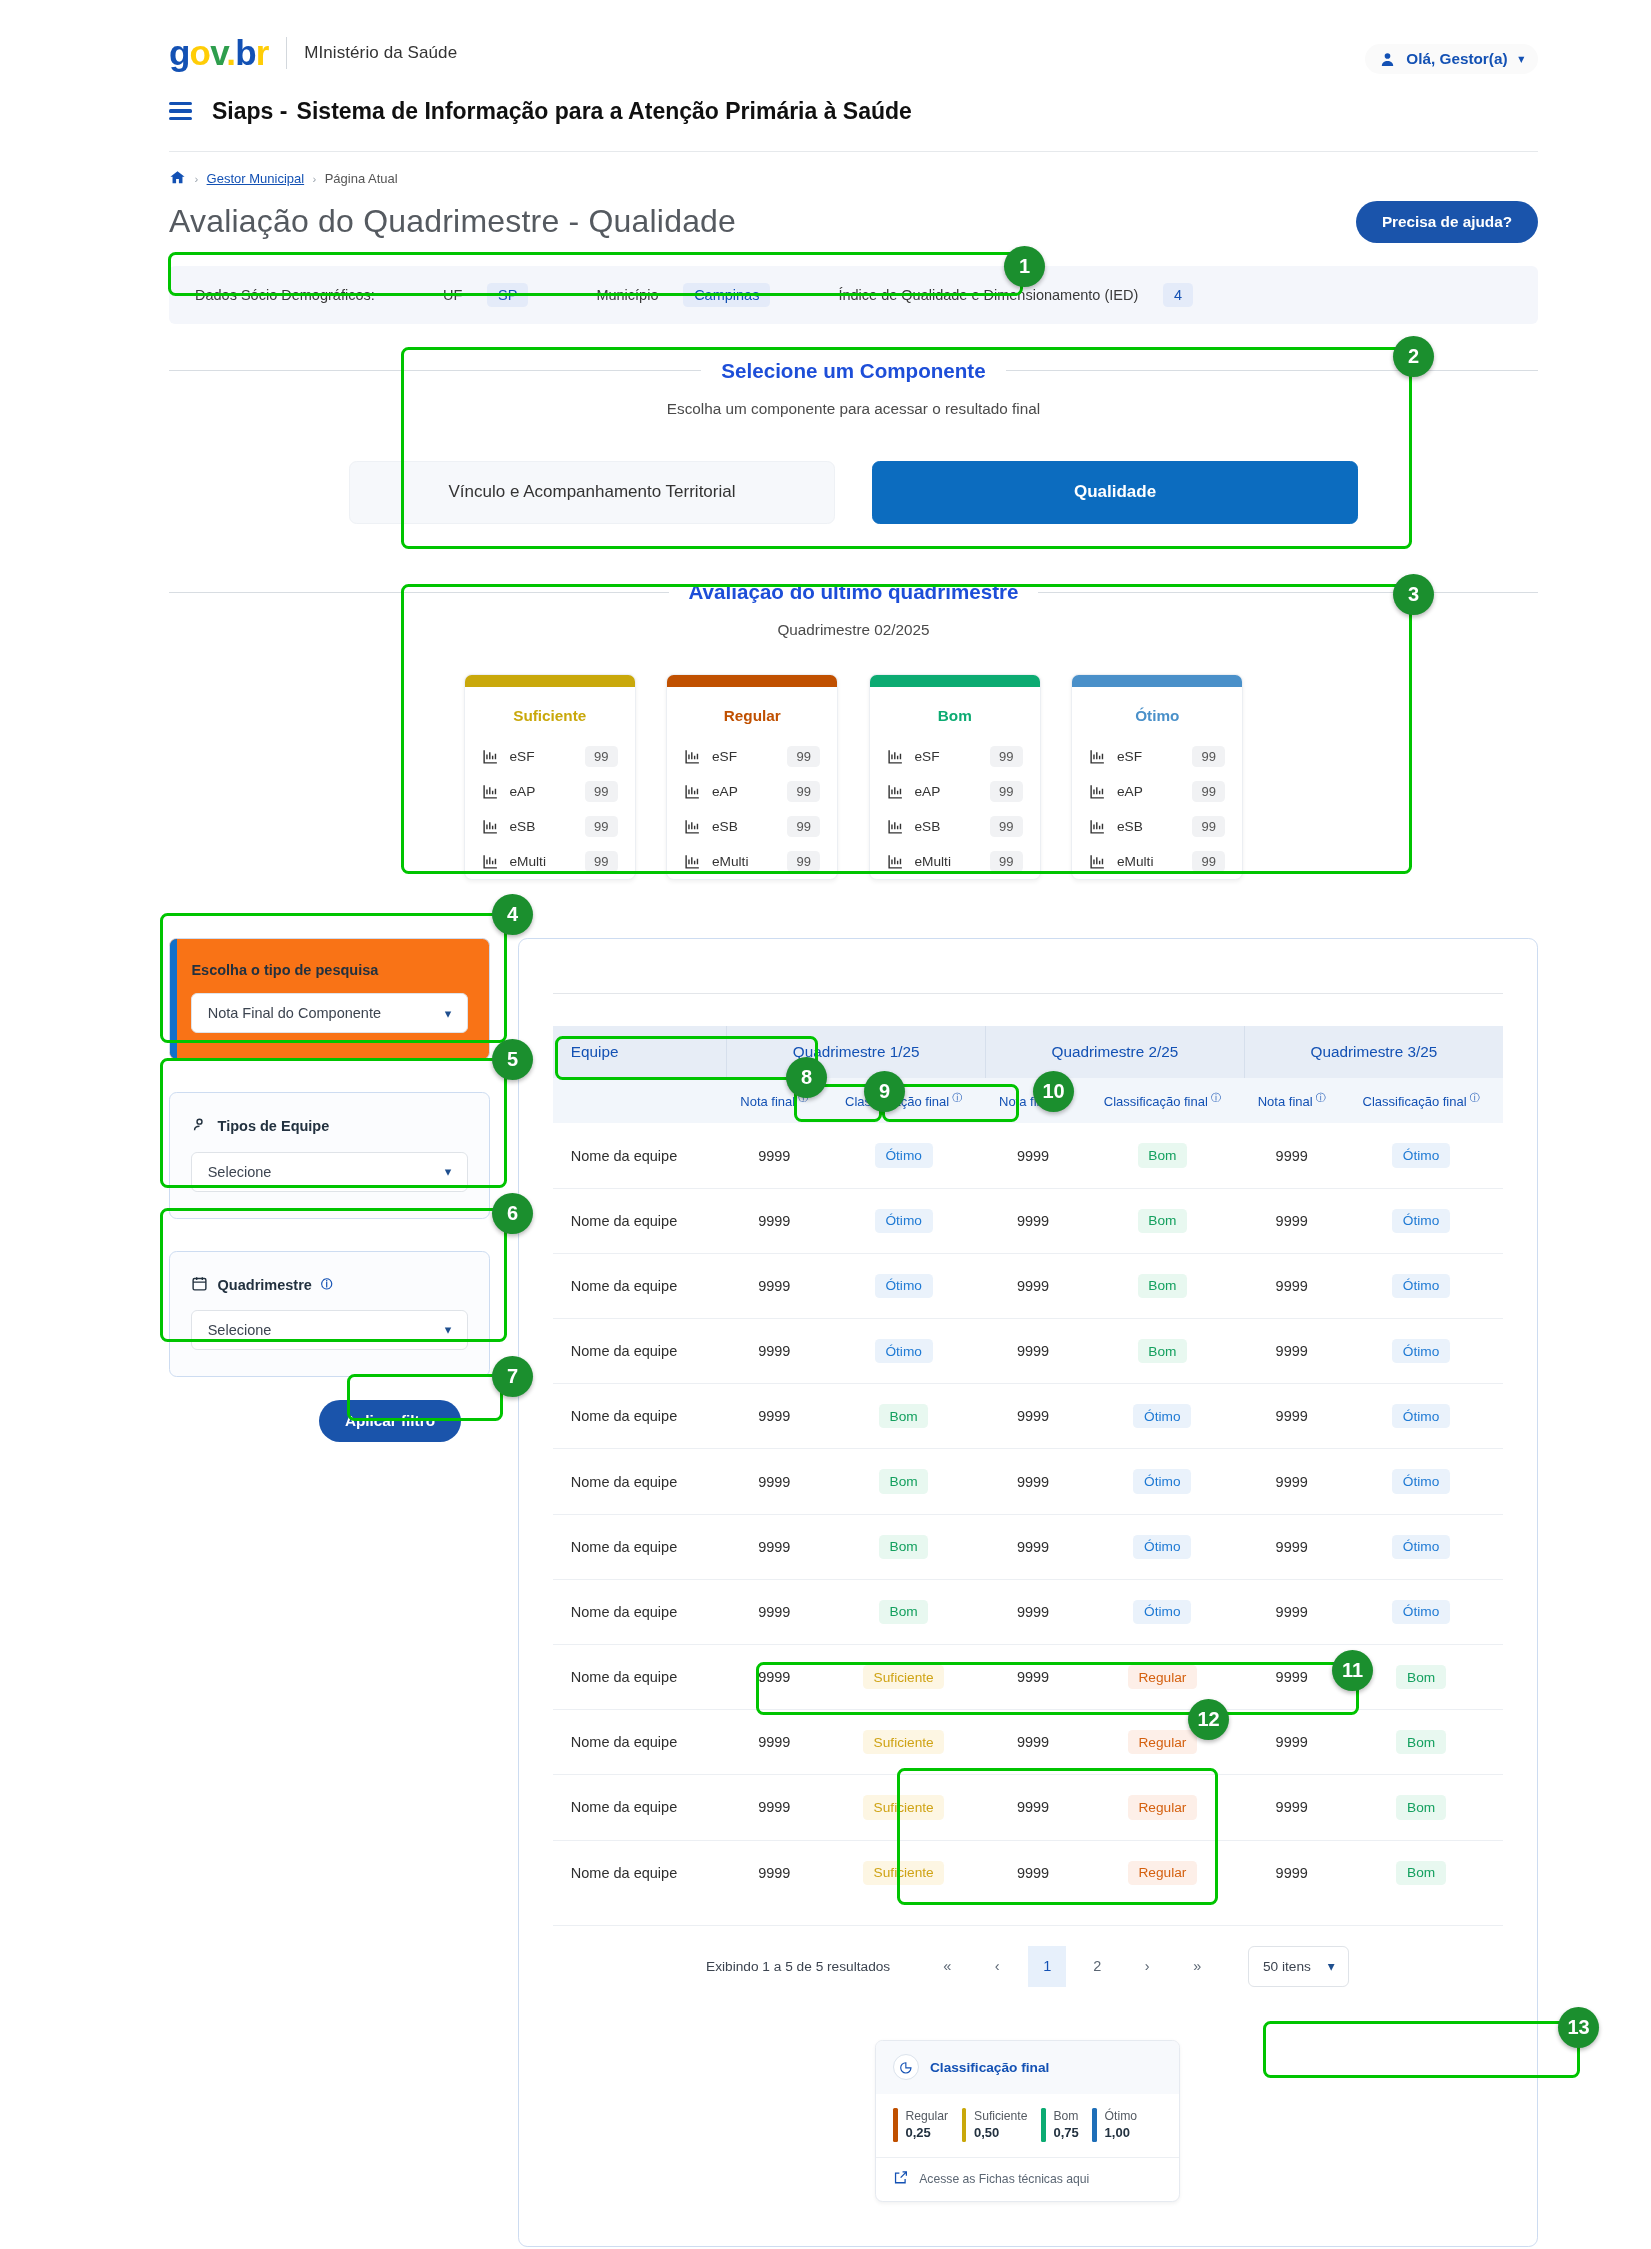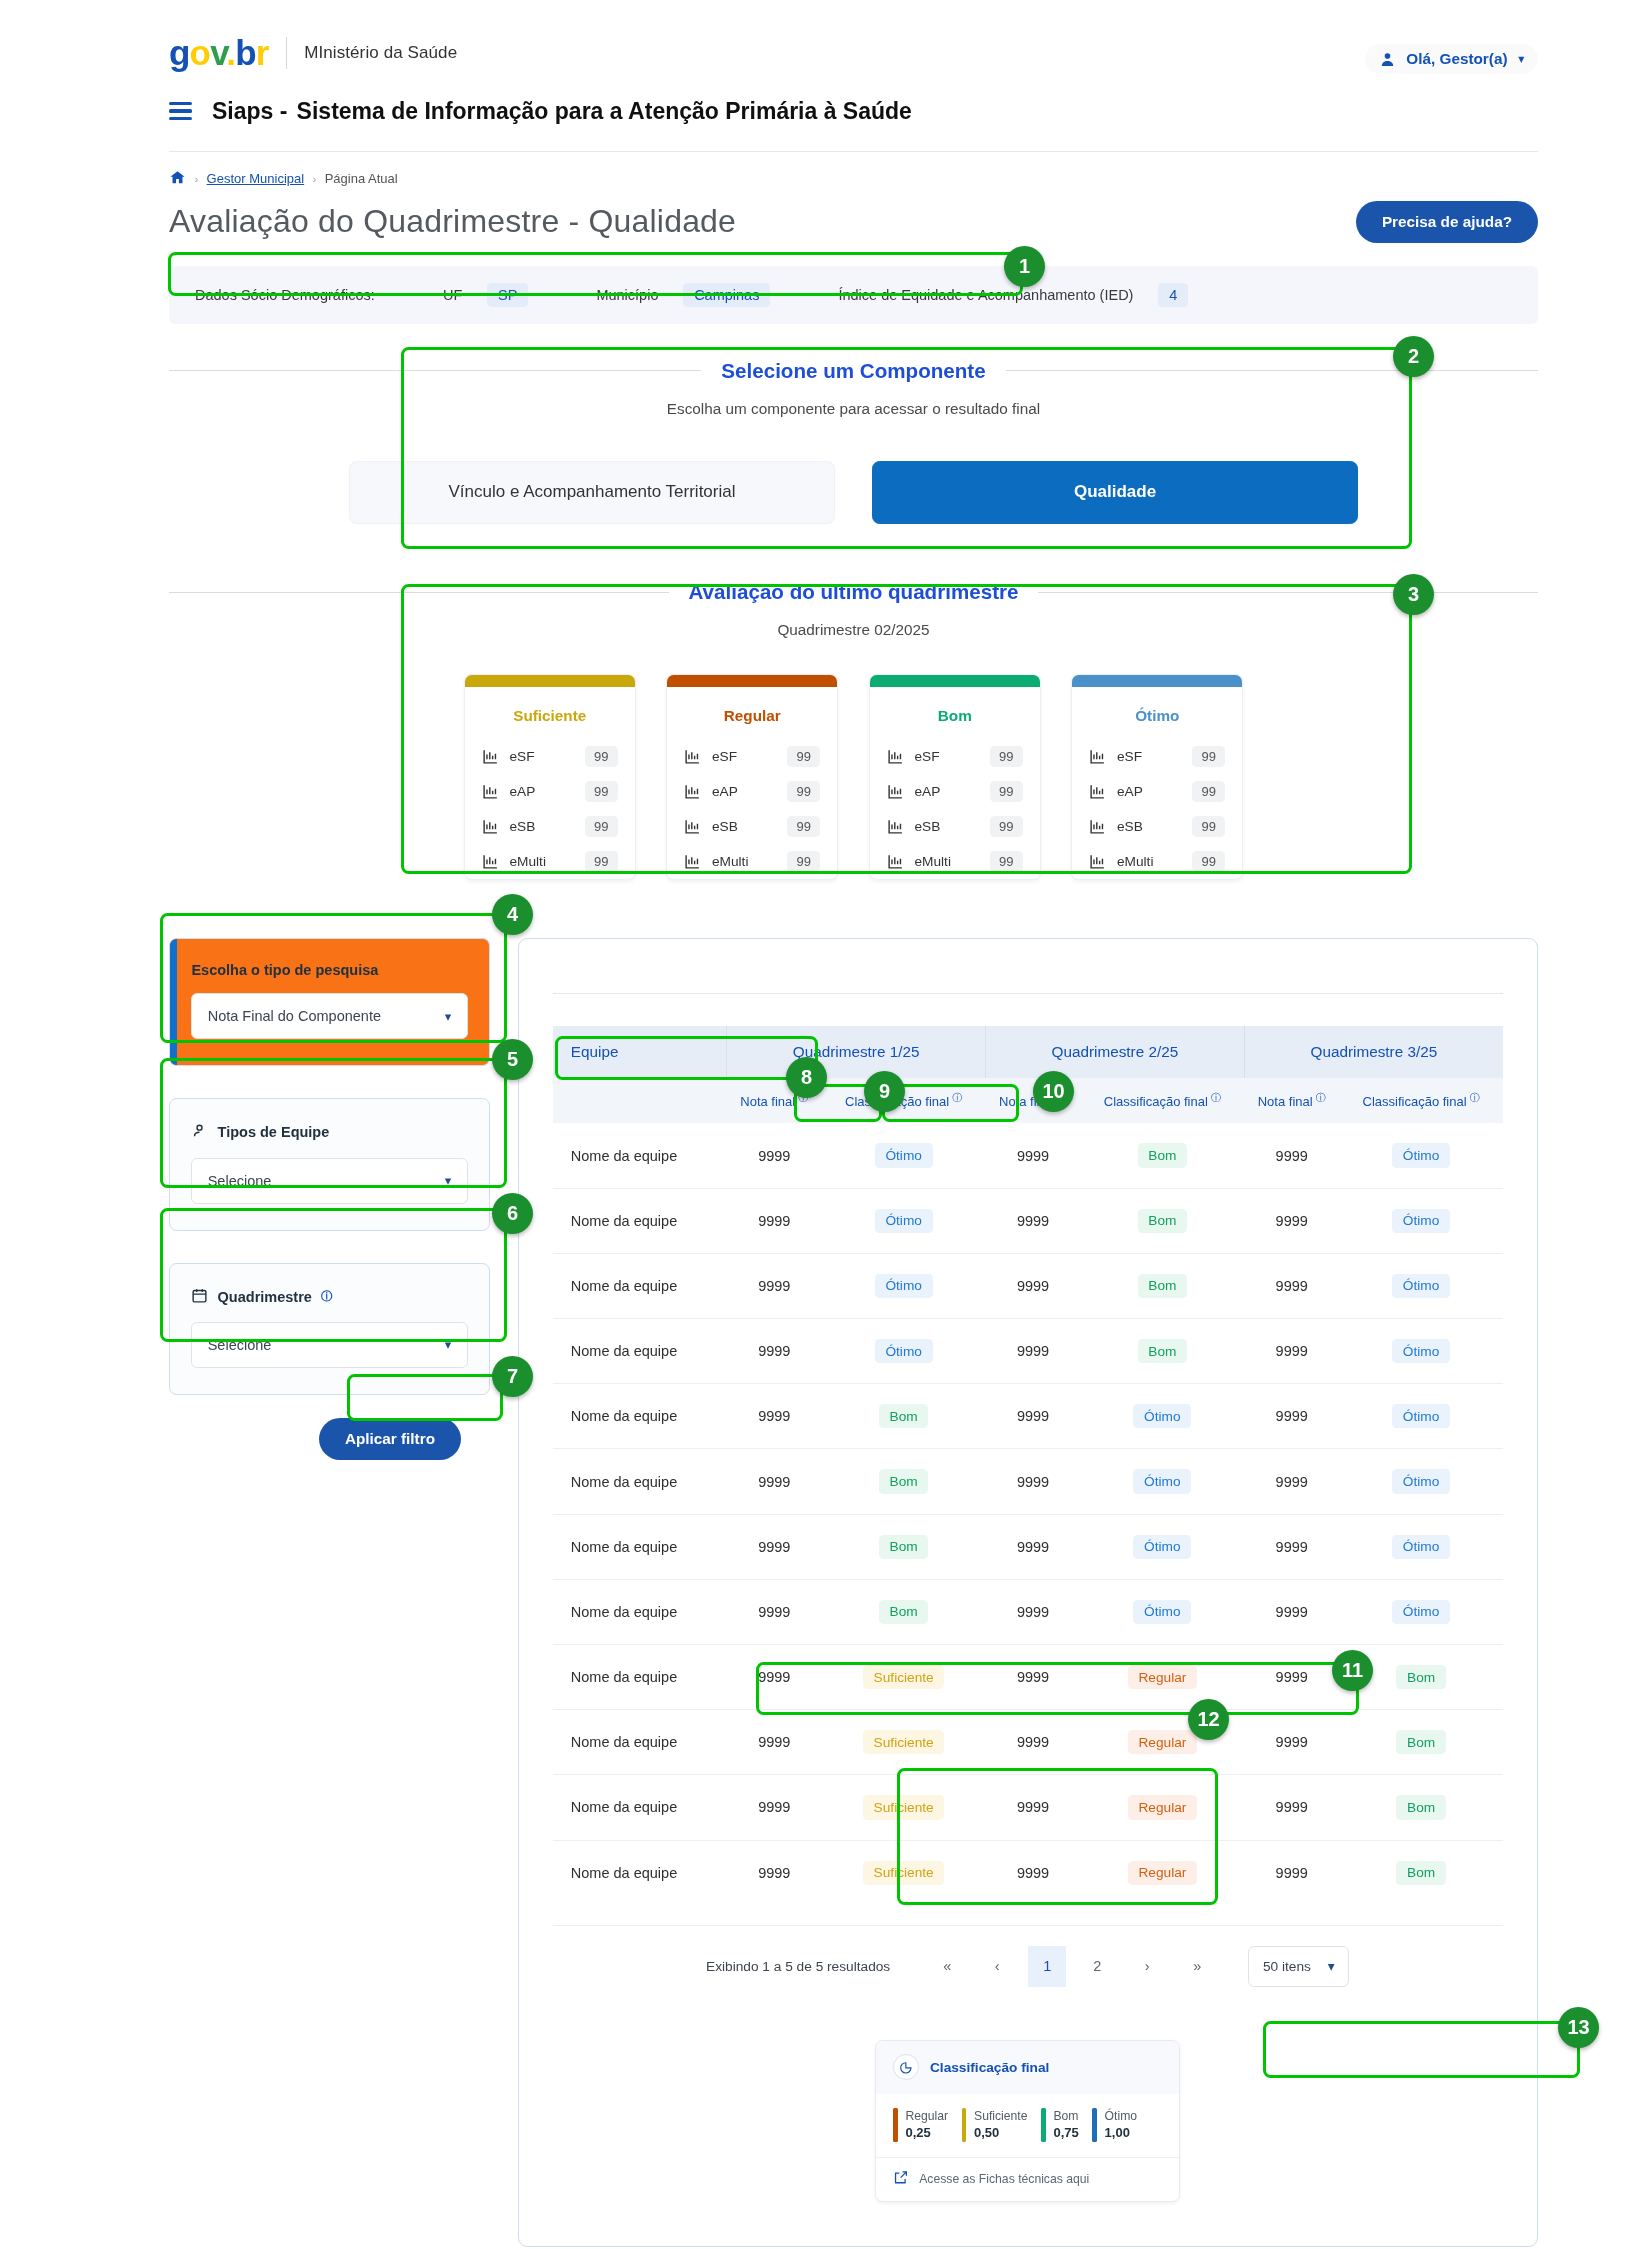--- a/index.html
+++ b/index.html
@@ -92,21 +92,21 @@
   .lower { display: flex; gap: 27.5px; margin: 30.5px 114px 0 169px; align-items: flex-start; }
   .filters { width: 321px; }
   .fcard { background: #fbfcfe; border: 0.8px solid #cddcf1; border-radius: 7.6px;
            padding: 23px 21.4px 26px 21.4px; position: relative; overflow: hidden; }
   .fcard + .fcard { margin-top: 32px; }
   .fcard.active { background: #f97316; text-align: center; }
   .fcard.active::before { content:""; position:absolute; left:0; top:0; bottom:0; width:6.9px; background:#1070ca; }
   .fcard .flabel { font-size: 14.5px; font-weight: 700; color: #22313f; display:flex; align-items:center; gap: 9.2px; }
   .fcard .flabel .info { color:#1351b4; font-size: 11.4px; }
   .select { margin-top: 15.3px; border: 0.8px solid #dfe3e8; border-radius: 6.1px; background:#fff;
-            height: 46px; display:flex; align-items:center; justify-content: space-between;
+            height: 40px; display:flex; align-items:center; justify-content: space-between;
             padding: 0 15.3px; font-size: 14.5px; color: #3c4450; cursor: pointer; }
   .select .cv { color: #1f4f8f; font-size: 13px; font-weight: 700; }
   .apply-wrap { display: flex; justify-content: flex-end; margin-top: 23px; padding-right: 29px; }
   .btn-apply { background: #1a54ab; color:#fff; border:none; border-radius: 76px;
                padding: 12.2px 26px; font-size: 15.3px; font-weight: 700; cursor:pointer; }
 
   
   .results { flex: 1; border: 0.8px solid #cddcf1; border-radius: 9.2px; background:#fff;
              padding: 34px 34px 44px 34px; }
   .res-head { display:flex; align-items:center; justify-content: space-between; }
@@ -220,21 +220,21 @@
   <div class="sociowrap">
     <div class="socio">
       <span class="lbl">Dados Sócio Demográficos:</span>
       <span class="gap"></span>
       <span class="lbl">UF</span>
       <span class="pill">SP</span>
       <span class="gap"></span>
       <span class="lbl">Município</span>
       <span class="pill">Campinas</span>
       <span class="gap"></span>
-      <span class="lbl">Índice de Equidade e Acompanhamento (IED)</span>
+      <span class="lbl">Índice de Qualidade e Dimensionamento (IED)</span>
       <span class="pill">4</span>
     </div>
   </div>
 
   <div class="sec">
     <div class="legendline">
       <div class="rule"></div>
       <div class="txt">Selecione um Componente</div>
       <div class="rule"></div>
     </div>

